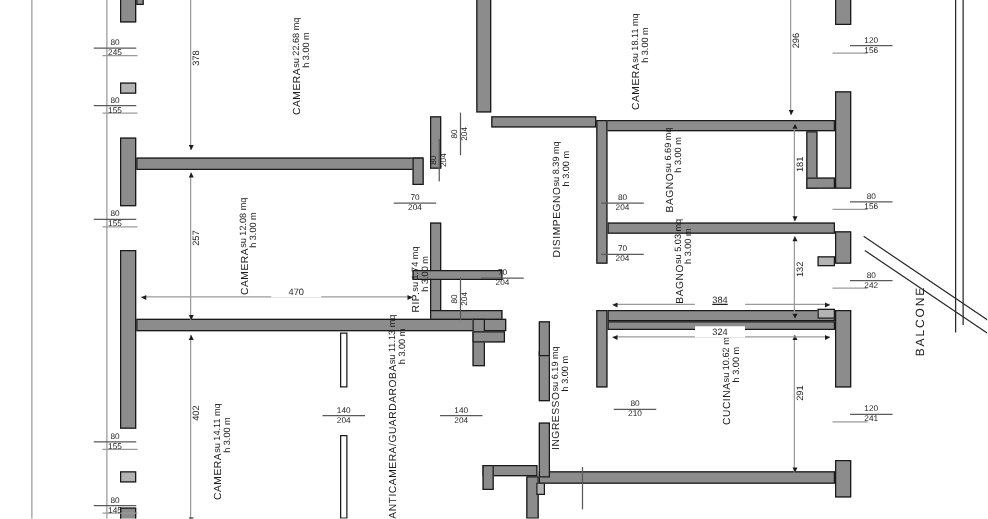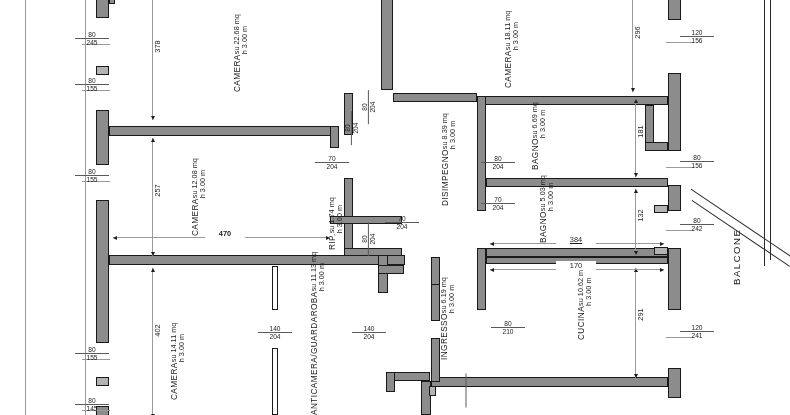--- a/index.html
+++ b/index.html
@@ -291,24 +291,24 @@
 
   <div class="dimv" style="left:635px;top:189px;height:66px;">
     <span class="t" style="top:22px;">132</span>
   </div>
 
   <div class="dimv" style="left:635px;top:268px;height:110px;">
     <span class="t" style="top:42px;">291</span>
   </div>
 
   <div class="dimh" style="left:113px;top:237px;width:217px;">
-    <span class="t" style="left:92px;font-weight:bold;">470</span>
+    <span class="t" style="left:104px;">470</span>
   </div>
 
   <div class="dimh" style="left:490px;top:243px;width:174px;">
     <span class="t" style="left:66px;text-decoration:underline;">384</span>
   </div>
 
   <div class="dimh" style="left:490px;top:269px;width:174px;">
-    <span class="t" style="left:66px;">170</span>
+    <span class="t" style="left:66px;">324</span>
   </div>
 
 </div>
 
 </body></html>

